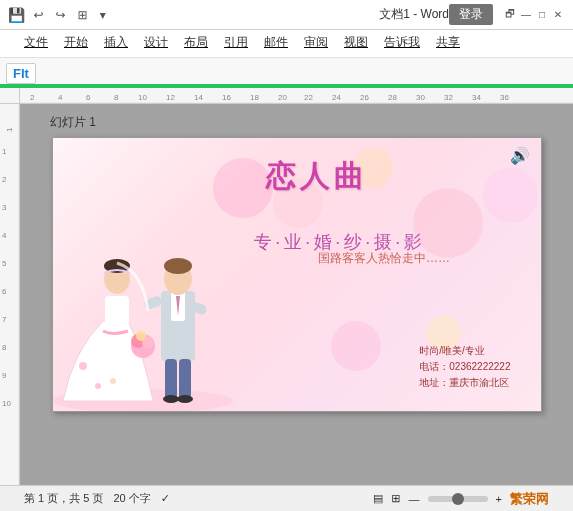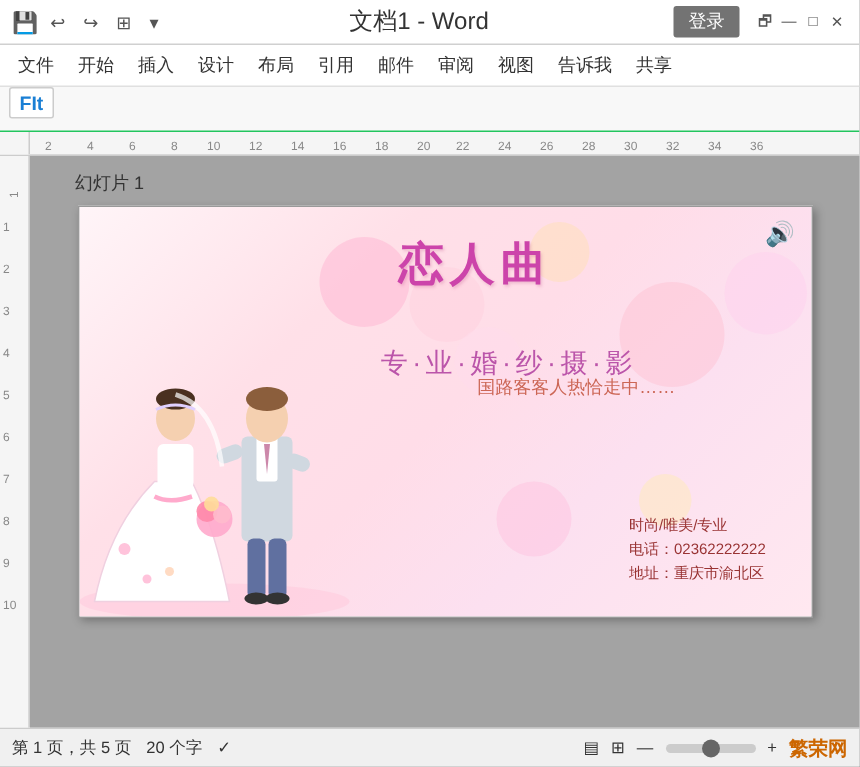--- a/index.html
+++ b/index.html
@@ -31,22 +31,22 @@
       color: #1a7fd4;
     }
     .titlebar-btn {
       font-size: 12px;
       color: #555;
       padding: 2px 4px;
       cursor: pointer;
     }
     .titlebar-title {
       flex: 1;
-      text-align: center;
-      font-size: 16px;
+      text-align: right;
+      font-size: 12px;
       color: #333;
     }
     .login-btn {
       background: #737373;
       color: white;
       border: none;
       padding: 2px 10px;
       font-size: 12px;
       border-radius: 2px;
       cursor: pointer;
@@ -65,39 +65,40 @@
       font-size: 10px;
       cursor: pointer;
       color: #555;
     }
 
     
     .menubar {
       height: 28px;
       background: #ffffff;
       display: flex;
-      align-items: center;
-      padding: 0 4px;
+      align-items: flex-start;
+      padding: 0 16px;
       border-bottom: 1px solid #e0e0e0;
+      text-decoration: underline;
     }
     .menu-item {
       font-size: 12px;
       color: #333;
       padding: 4px 8px;
       cursor: pointer;
     }
 
     
     .toolbar {
       height: 30px;
       background: #f8f8f8;
       display: flex;
-      align-items: flex-start;
+      align-items: flex-end;
       padding: 0 6px;
-      border-bottom: 1px solid #22c55e;
+      border-bottom: 4px solid #22c55e;
       gap: 2px;
     }
     .fit-btn {
       font-size: 13px;
       font-weight: bold;
       color: #1a7fd4;
       padding: 2px 6px;
       border: 1px solid #ccc;
       background: #fff;
       cursor: pointer;
@@ -229,21 +230,21 @@
       height: 220px;
     }
 
     
     .statusbar {
       height: 26px;
       background: #f0f0f0;
       border-top: 1px solid #ccc;
       display: flex;
       align-items: center;
-      padding: 0 8px;
+      padding: 0 24px;
       font-size: 11px;
       color: #333;
       gap: 10px;
     }
     .statusbar-right {
       margin-left: auto;
       display: flex;
       align-items: center;
       gap: 8px;
     }

